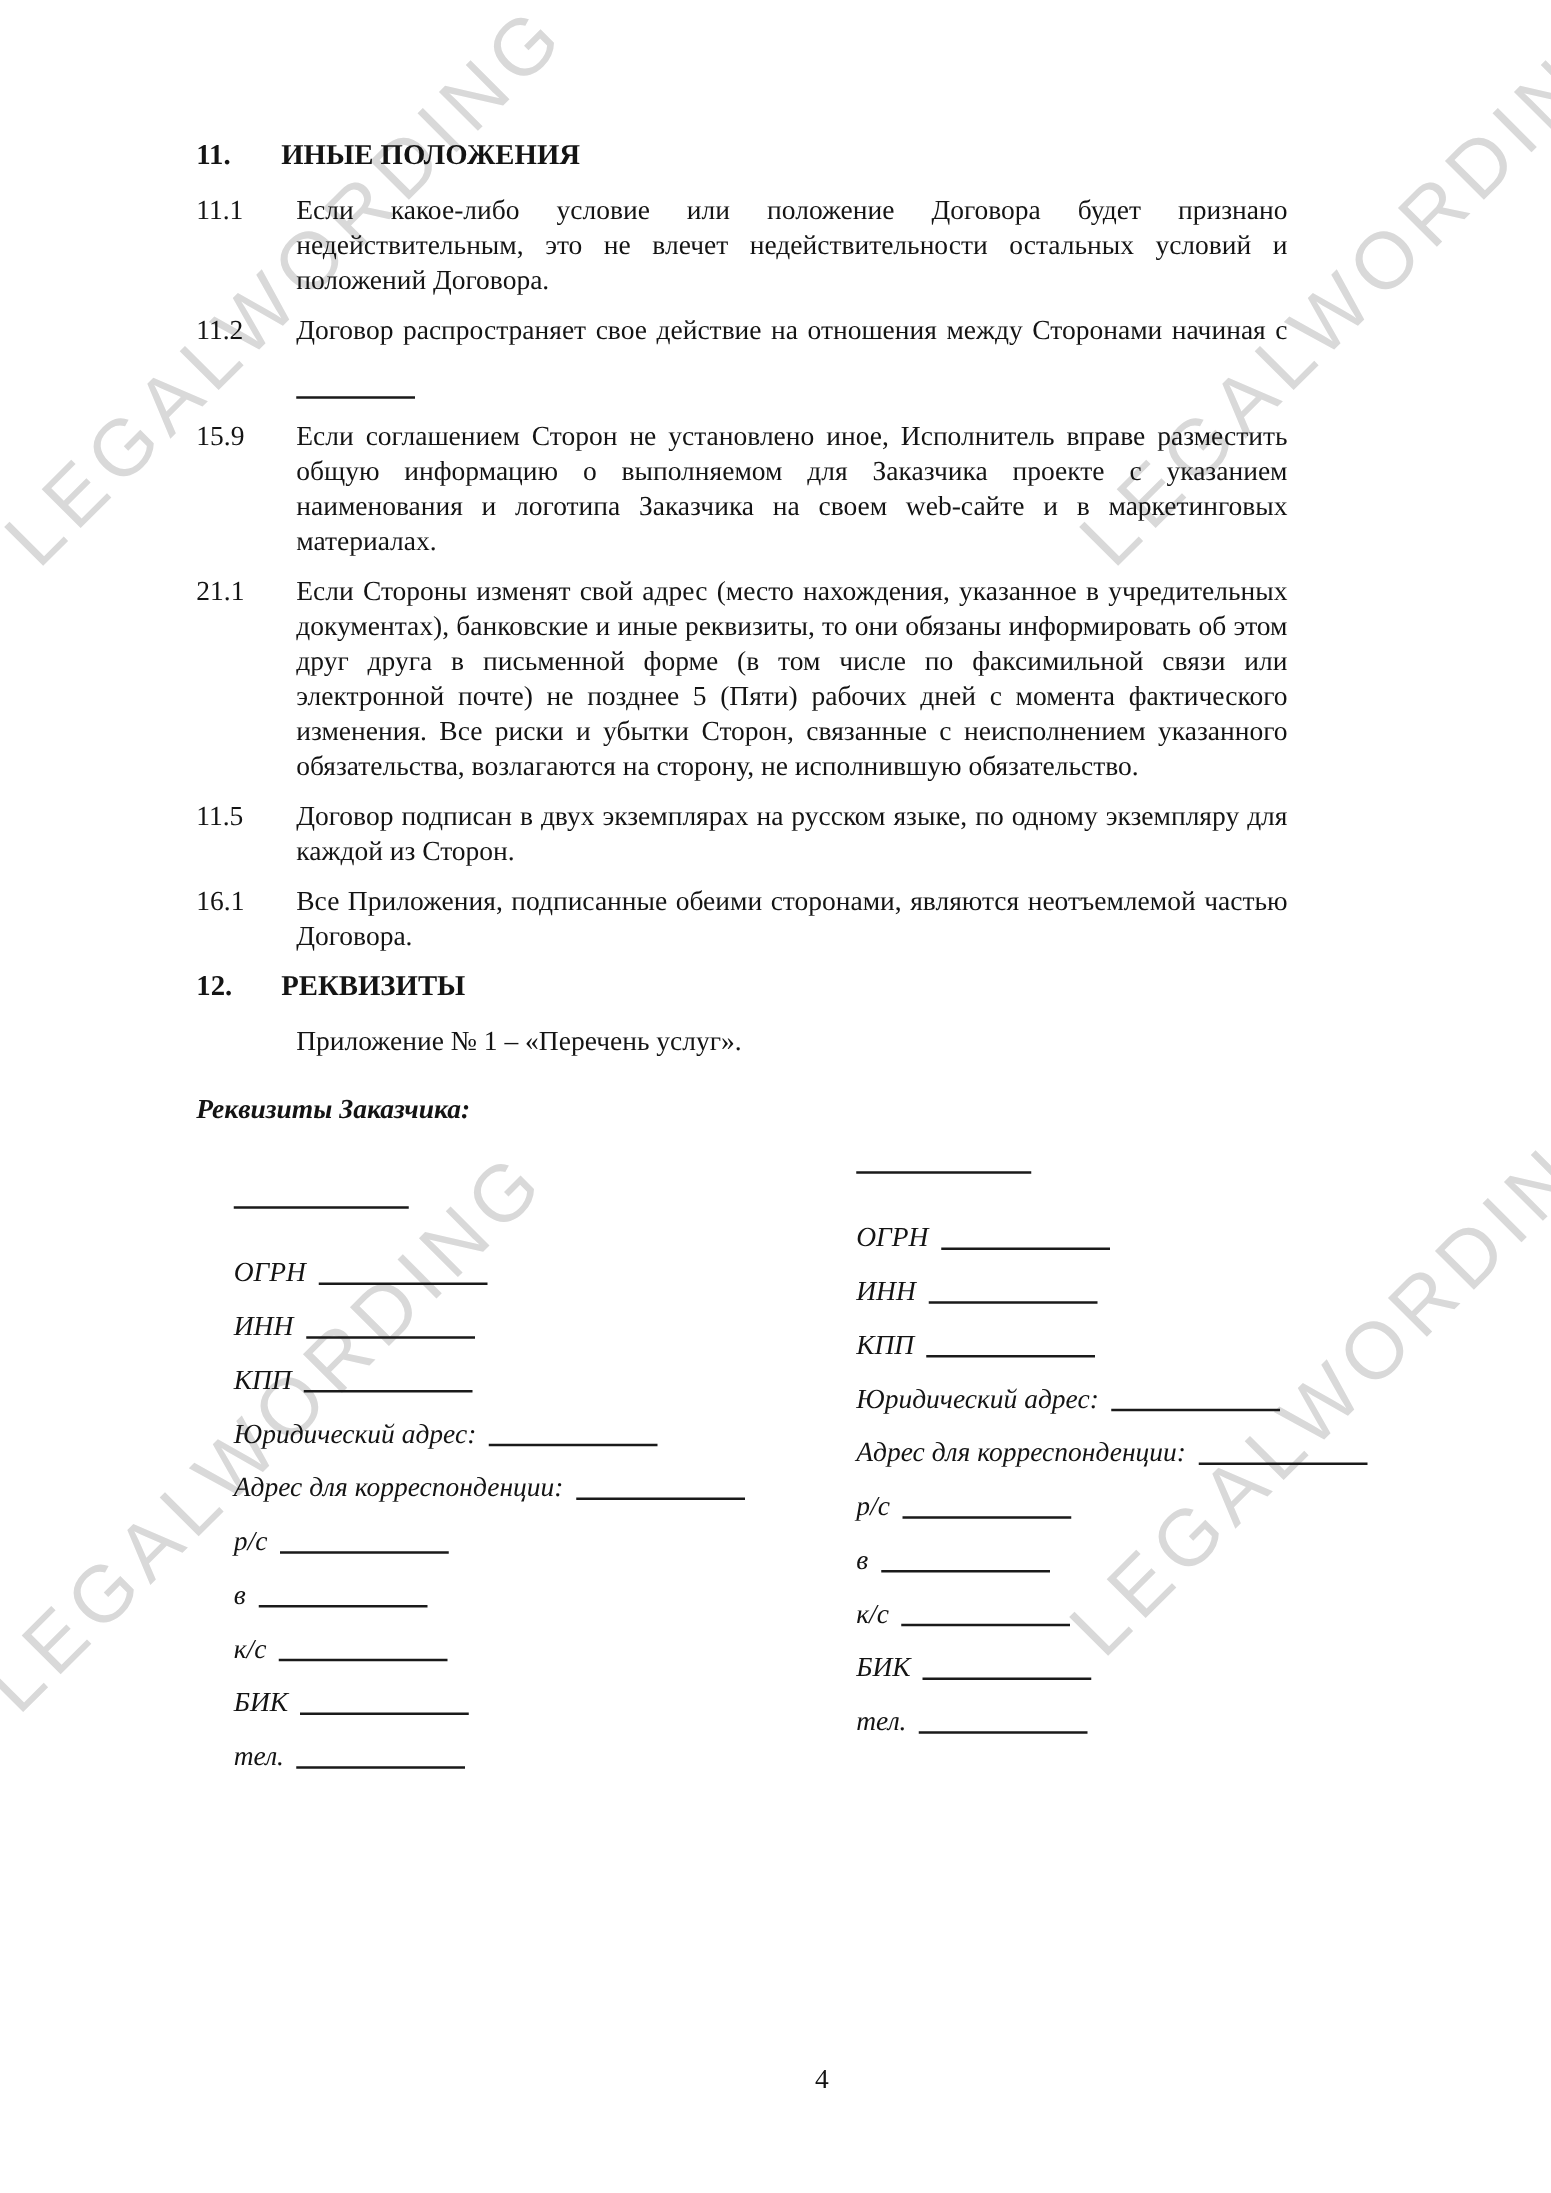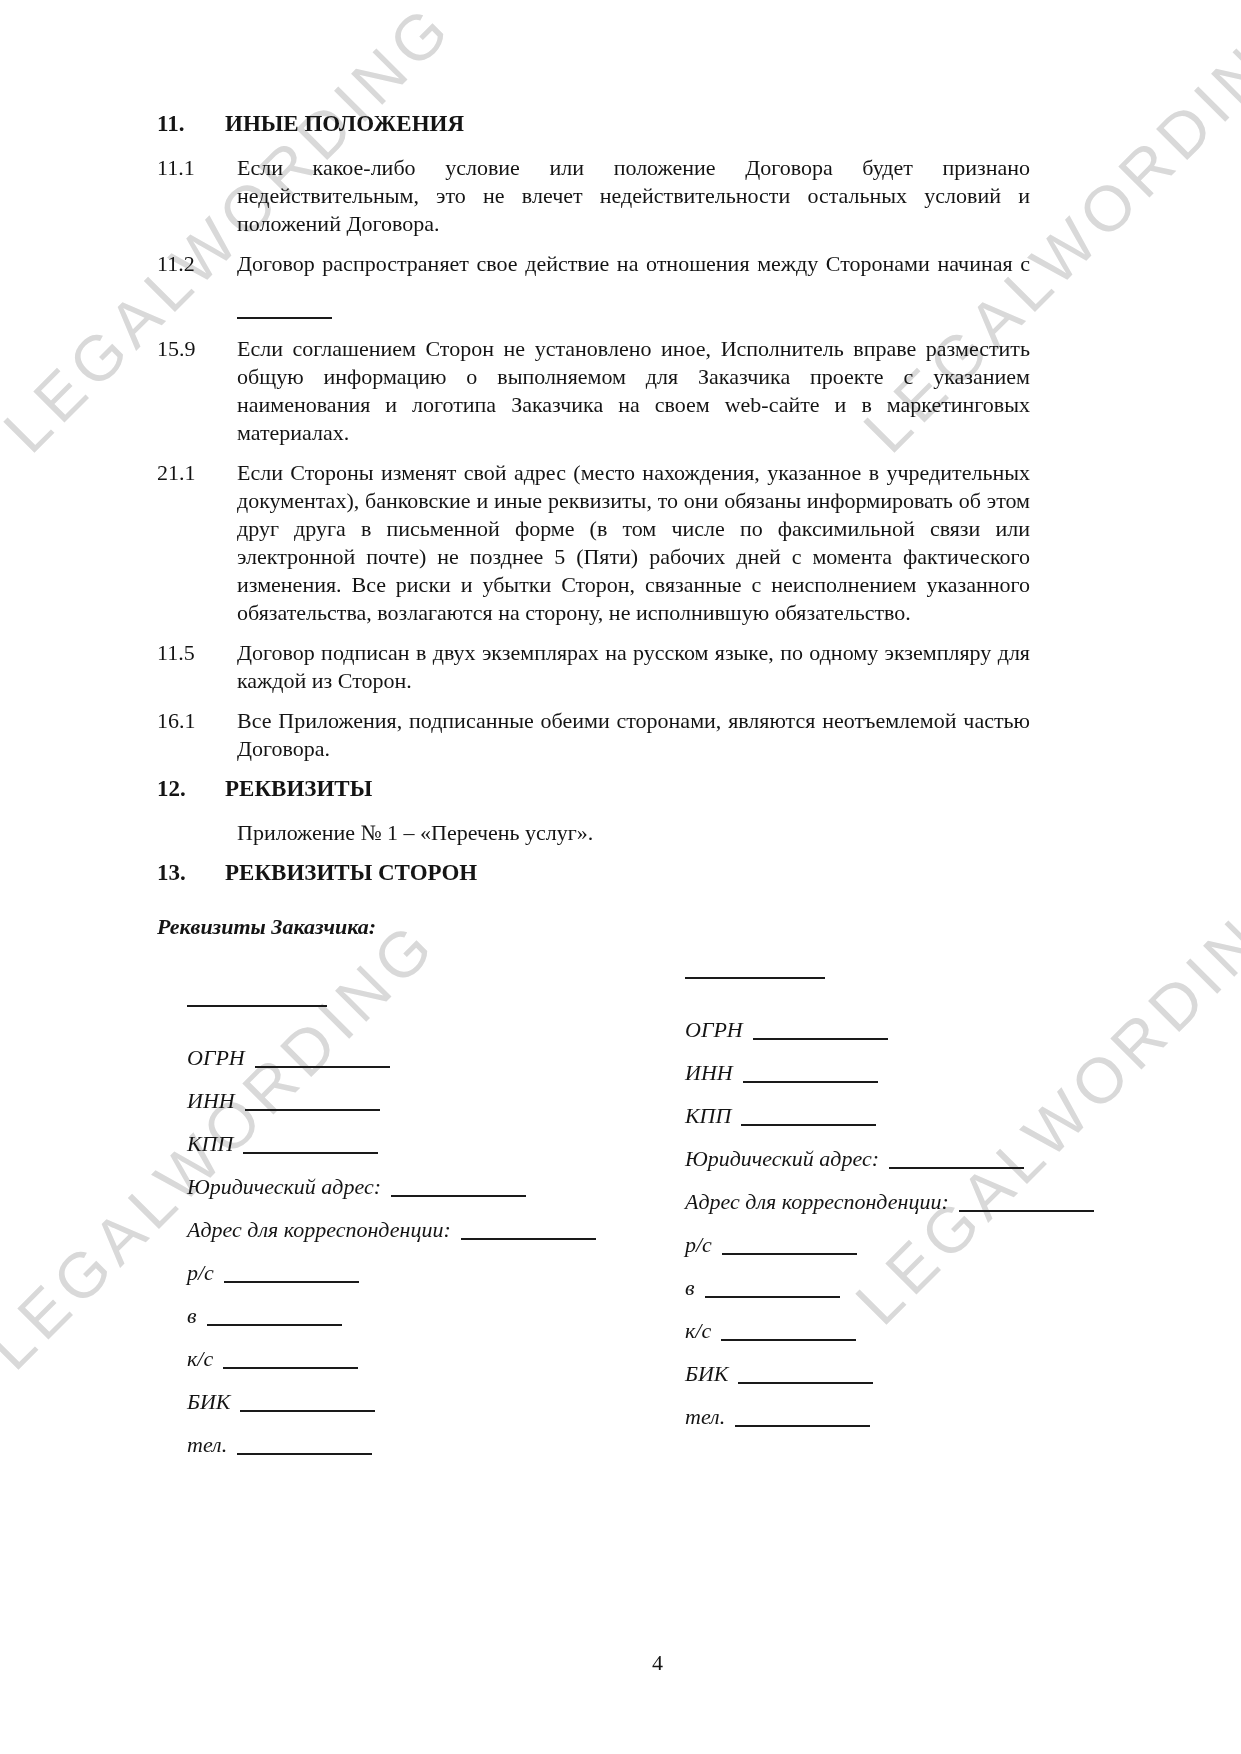--- a/index.html
+++ b/index.html
@@ -147,24 +147,20 @@
     <div class="sec-heading">
       <span class="num">12.</span>
       <span>РЕКВИЗИТЫ</span>
     </div>
 
     <div class="clause">
       <span class="cnum"></span>
       <div class="ctext plain">Приложение № 1 – «Перечень услуг».</div>
     </div>
 
-    <div class="sec-heading">
-      <span class="num">13.</span>
-      <span>РЕКВИЗИТЫ СТОРОН</span>
-    </div>
 
     <div class="req-grid">
 
       <div class="req-col left">
         <div class="req-title">Реквизиты Заказчика:</div>
         <div class="req-fields">
           <div class="req-nameline"><span class="blank w140"></span></div>
           <div class="req-row"><span class="lbl">ОГРН</span><span class="blank"></span></div>
           <div class="req-row"><span class="lbl">ИНН</span><span class="blank"></span></div>
           <div class="req-row"><span class="lbl">КПП</span><span class="blank"></span></div>

